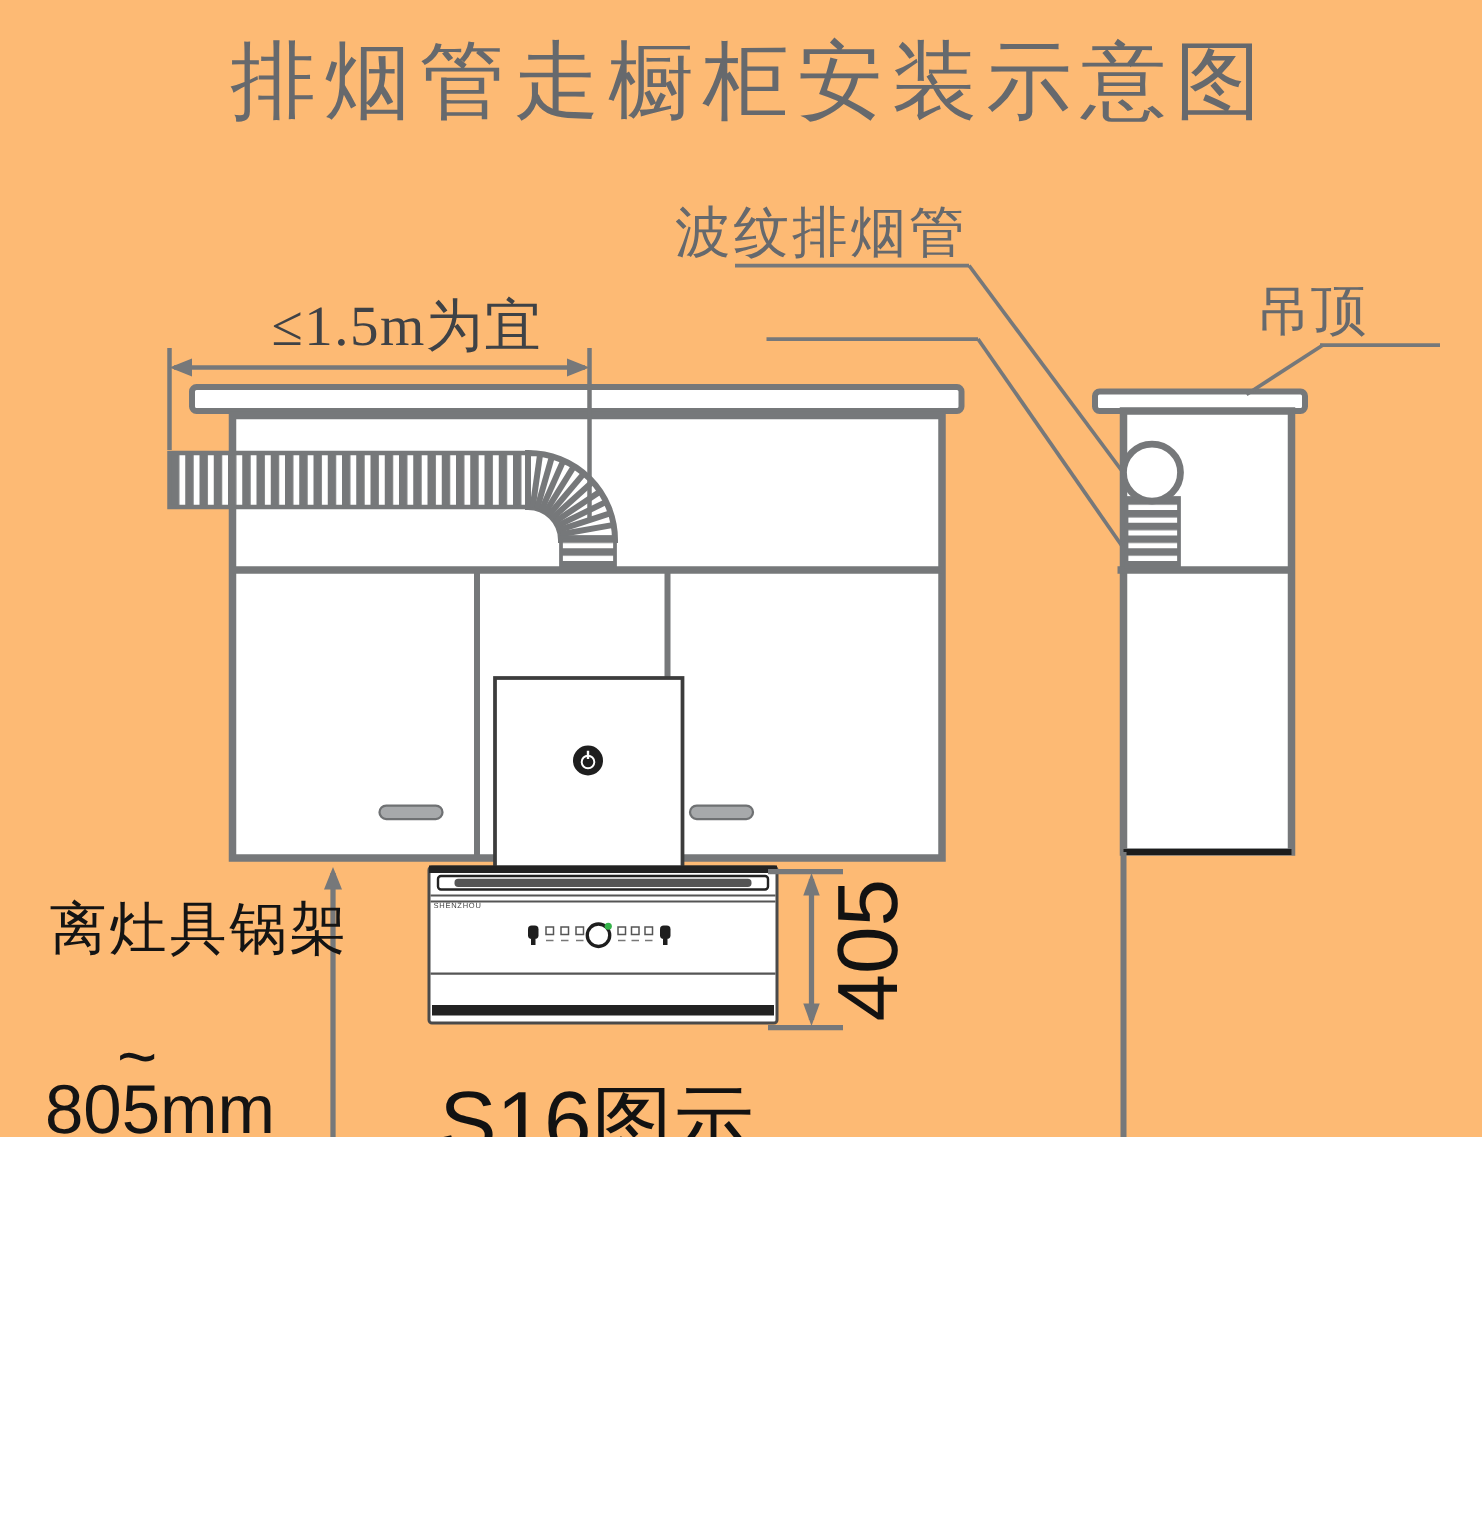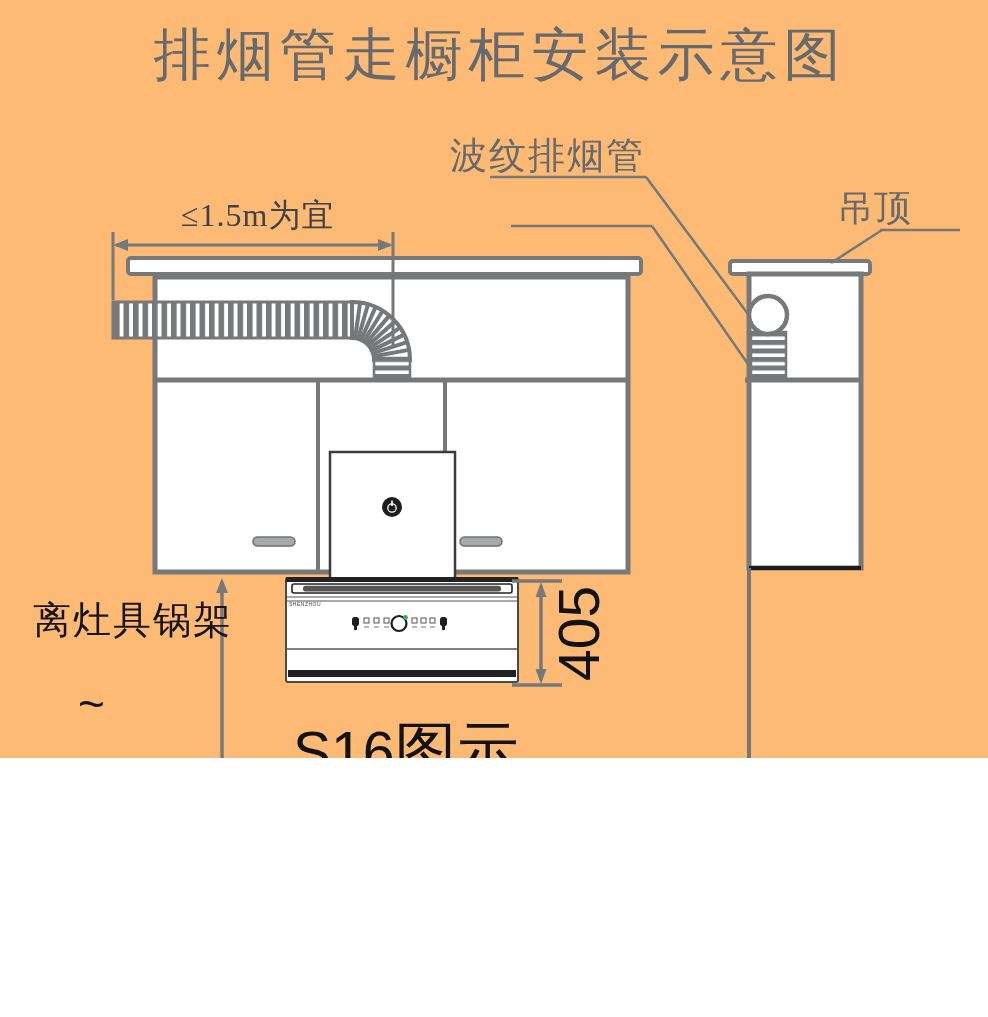--- a/index.html
+++ b/index.html
@@ -6,28 +6,28 @@
   #canvas{position:relative;width:988px;height:758px;background:#fdba74;overflow:hidden;
           font-family:"Liberation Sans", sans-serif;}
   #linework{position:absolute;left:0;top:0;}
   .txt{position:absolute;white-space:nowrap;line-height:1;}
   .serif{font-family:"Liberation Serif","DejaVu Serif",serif;}
   .sans{font-family:"Liberation Sans","DejaVu Sans",sans-serif;}
   #title{left:150px;top:26px;width:700px;text-align:center;font-size:57px;letter-spacing:6px;color:#66696d;}
   #label-corrugated{left:450px;top:137px;font-size:37px;color:#66696d;letter-spacing:2px;}
   #label-outlet{left:514px;top:184px;font-size:37px;color:#66696d;letter-spacing:6px;}
   #label-ceiling{left:837px;top:189px;font-size:37px;color:#66696d;}
-  #dim-length{left:181px;top:199px;font-size:32px;color:#3f4246;letter-spacing:1px;}
+  #dim-length{left:181px;top:199px;font-size:38px;color:#3f4246;letter-spacing:1px;}
   #dist-label{left:33px;top:601px;font-size:38px;color:#141414;letter-spacing:2px;}
   #dist-min{left:30px;top:642px;font-size:46px;color:#141414;}
   #dist-tilde{left:78px;top:681px;font-size:46px;color:#141414;}
   #dist-max{left:30px;top:716px;font-size:46px;color:#141414;}
   #caption{left:293px;top:720px;color:#121212;}
   #caption .big{font-size:57px;text-align:right;}
-  #caption .cn{font-size:62px;}
+  #caption .cn{font-size:54px;}
   #dim-405{left:551px;top:681px;font-size:57px;color:#121212;transform:rotate(-90deg);transform-origin:0 0;}
   #hood-brand{left:289px;top:602px;font-size:5px;color:#444;letter-spacing:.5px;}
 </style>
 </head>
 <body>
 
 <div id="canvas">
 
   <svg id="linework" width="988" height="1017" viewBox="0 0 988 1017">
     <defs>
@@ -202,20 +202,21 @@
 
   <div id="title" class="txt serif">排烟管走橱柜安装示意图</div>
 
   <div id="label-corrugated" class="txt serif">波纹排烟管</div>
   <div id="label-ceiling" class="txt serif">吊顶</div>
 
   <div id="dim-length" class="txt serif">≤1.5m为宜</div>
 
   <div id="dist-label" class="txt serif">离灶具锅架</div>
   <div id="dist-tilde" class="txt sans">~</div>
+  <div id="dist-max" class="txt sans">805mm</div>
 
   <div id="caption" class="txt">
     <span class="big sans">S16</span><span class="cn serif">图示</span>
   </div>
 
   <div id="dim-405" class="txt sans">405</div>
 
   <div id="hood-brand" class="txt sans">SHENZHOU</div>
 </div>
 

